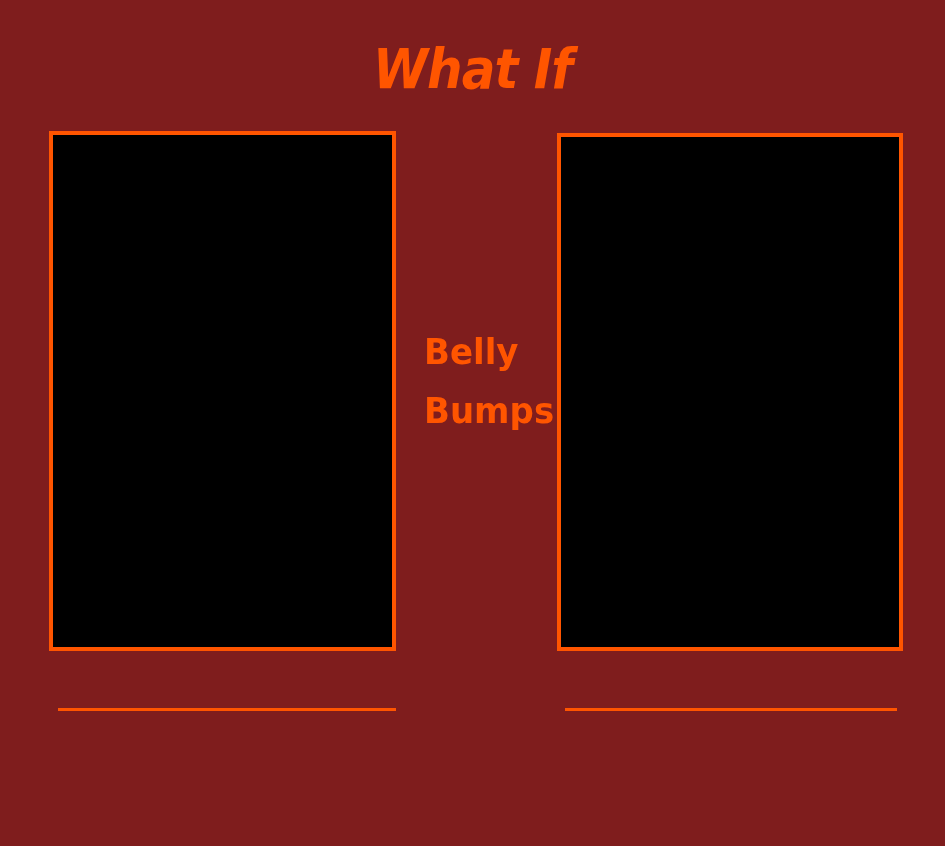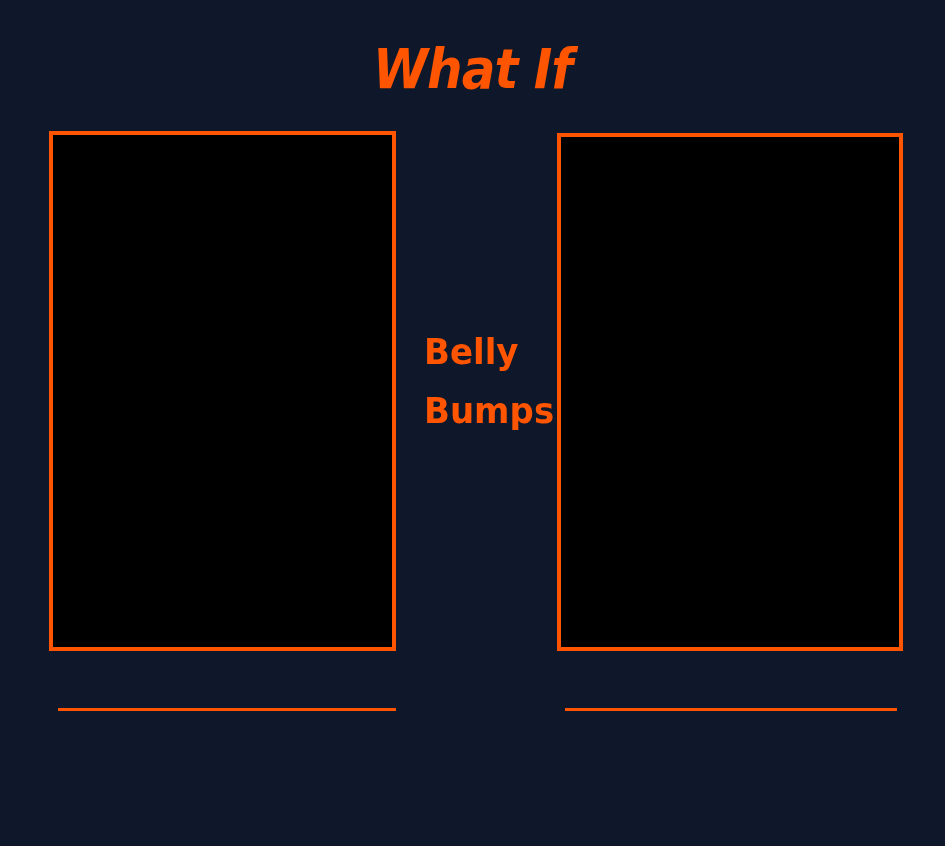--- a/index.html
+++ b/index.html
@@ -7,21 +7,21 @@
     padding: 0;
     background: #000000;
   }
   body {
     font-family: "DejaVu Sans", sans-serif;
   }
   #canvas {
     position: relative;
     width: 945px;
     height: 846px;
-    background: #0f172a;
+    background: #7f1d1d;
     overflow: hidden;
   }
 
   
   #title {
     position: absolute;
     left: 0;
     top: 36px;
     width: 945px;
     text-align: center;

